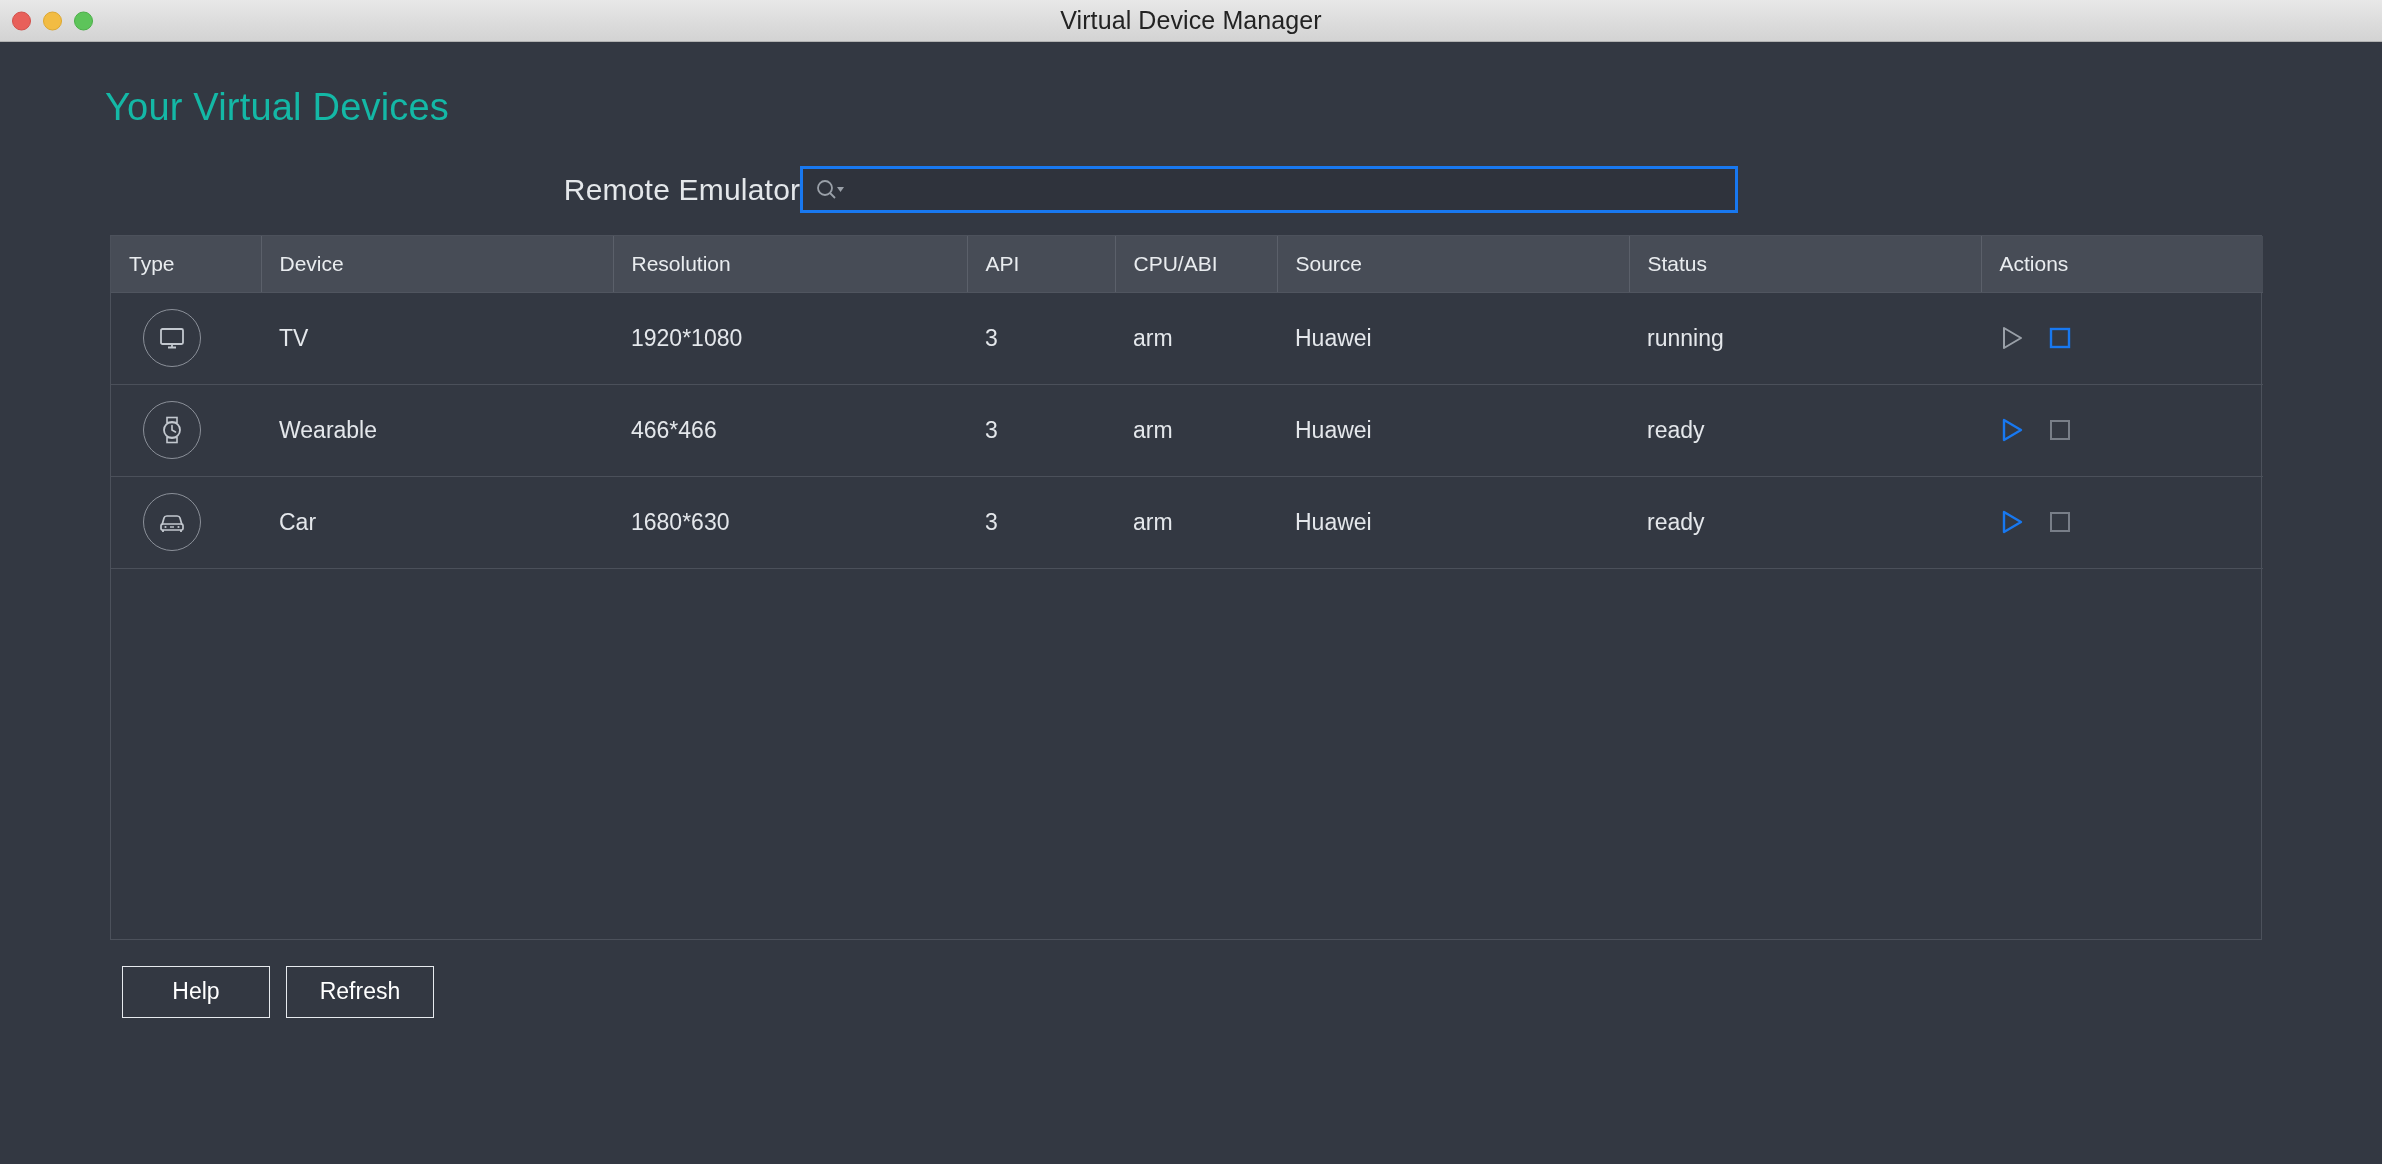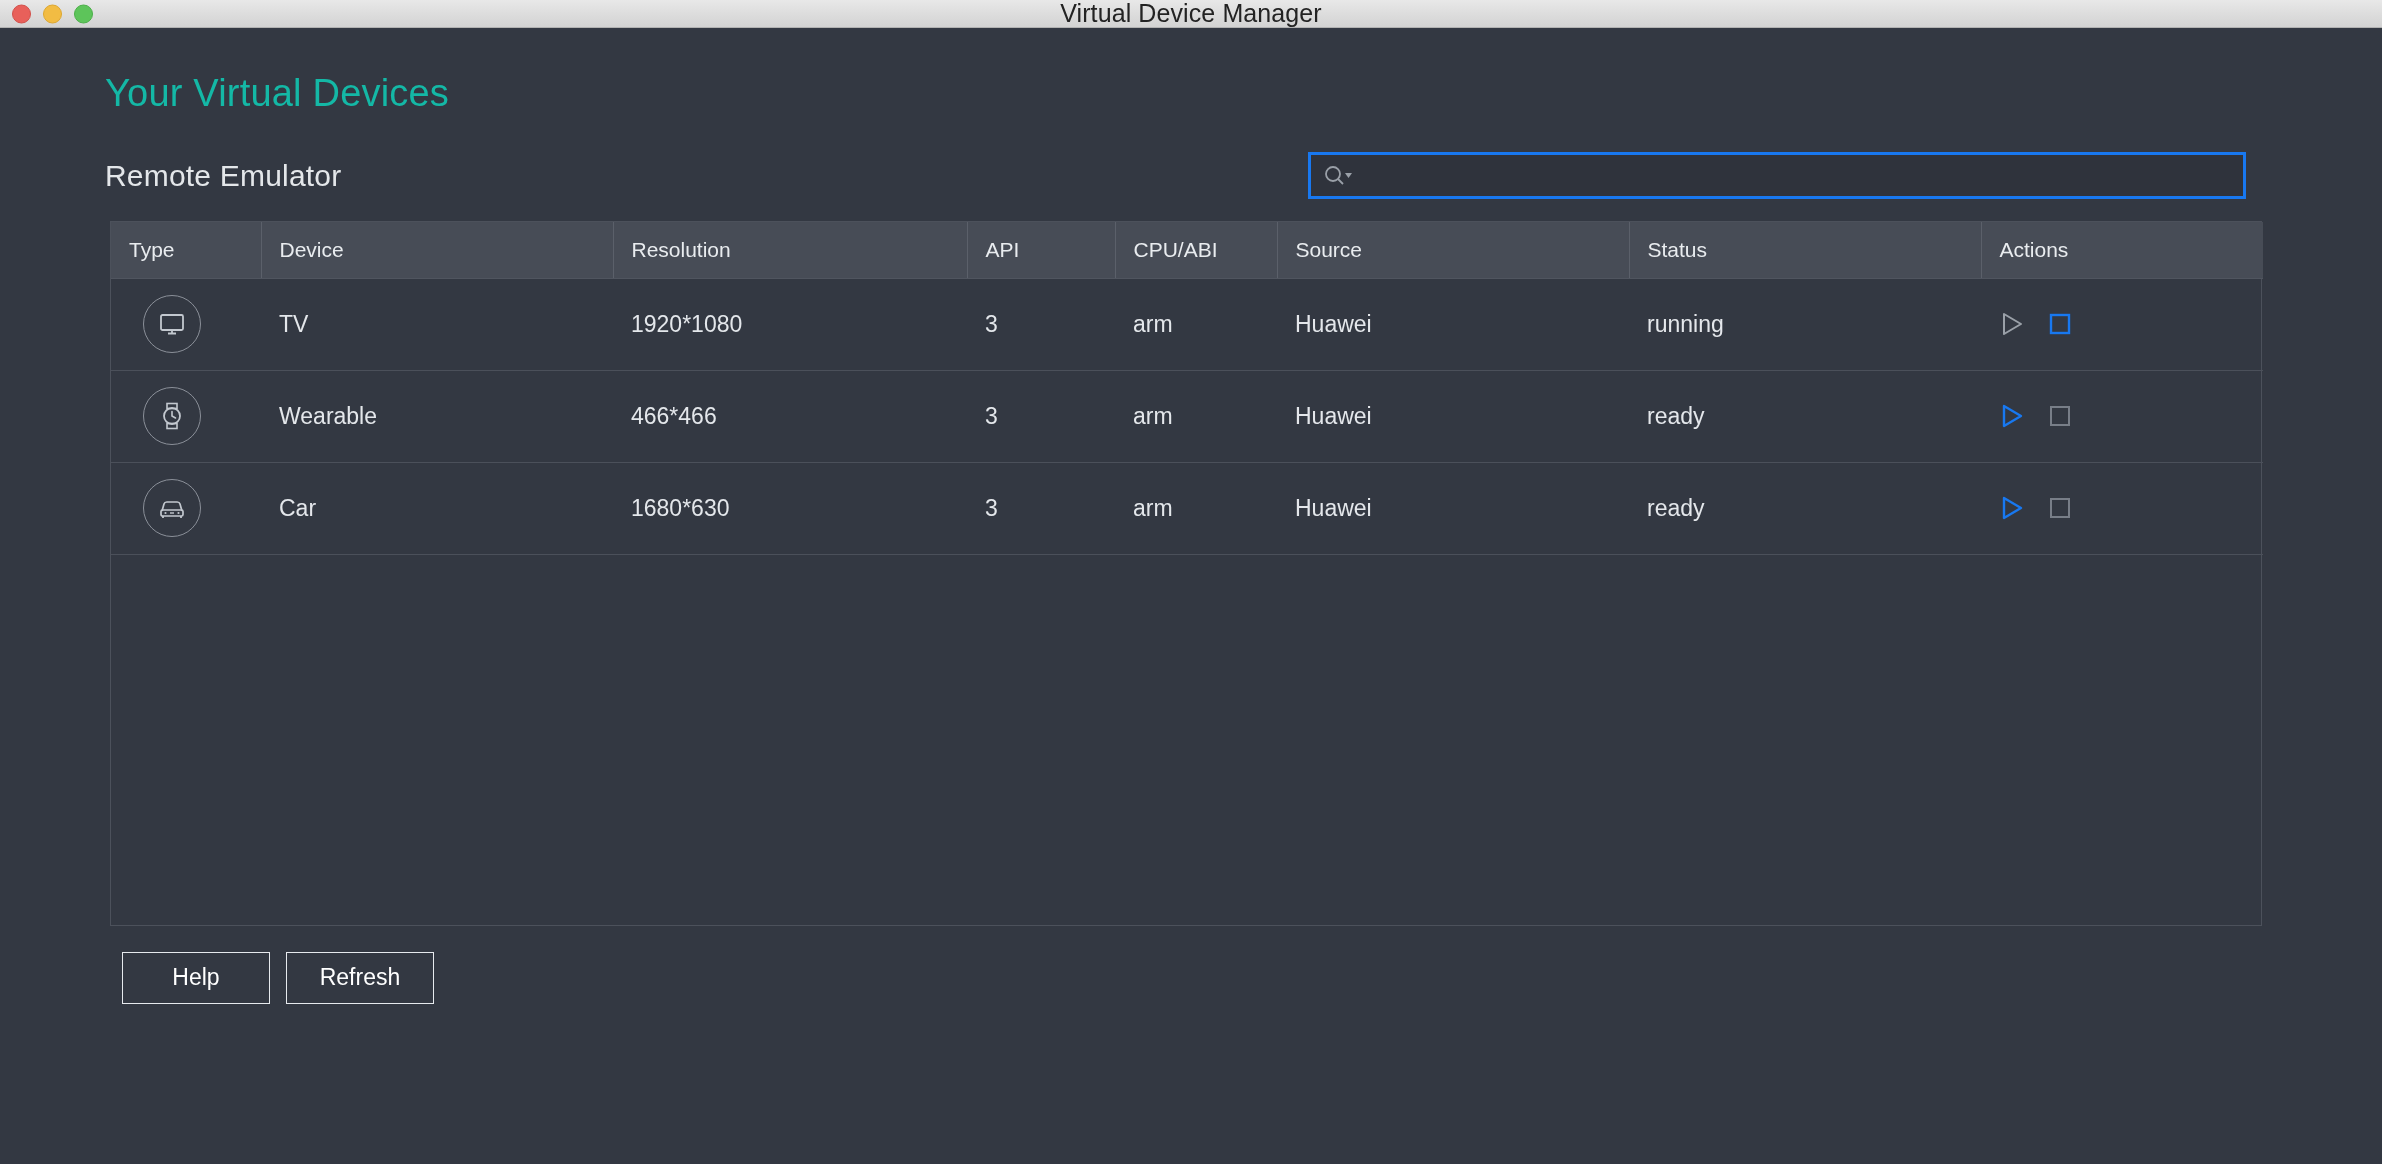--- a/index.html
+++ b/index.html
@@ -6,21 +6,21 @@
   html, body {
     width: 2382px; height: 1164px;
     background: #333842;
     font-family: "Liberation Sans", sans-serif;
     overflow: hidden;
   }
 
   
   .titlebar {
     position: relative;
-    height: 28px;
+    height: 42px;
     background: linear-gradient(to bottom, #e8e8e8 0%, #dcdcdc 55%, #d3d3d3 100%);
     border-bottom: 1px solid #b2b2b2;
     display: flex;
     align-items: center;
   }
   .traffic {
     position: absolute;
     left: 12px; top: 50%;
     transform: translateY(-50%);
     display: flex;
@@ -55,24 +55,24 @@
     letter-spacing: 0.2px;
   }
   .page-subtitle {
     margin-top: 14px;
     font-size: 22px;
     color: #dfe2e6;
   }
 
   .section-row {
     margin-top: 36px;
-    padding: 0 136px 0 105px;
+    padding: 0 136px 0 56px;
     display: flex;
     align-items: center;
-    justify-content: space-between;
+    justify-content: center;
     height: 52px;
   }
   .section-title {
     font-size: 30px;
     color: #e4e7ea;
     letter-spacing: 0.2px;
   }
 
   .search-box {
     width: 938px;

